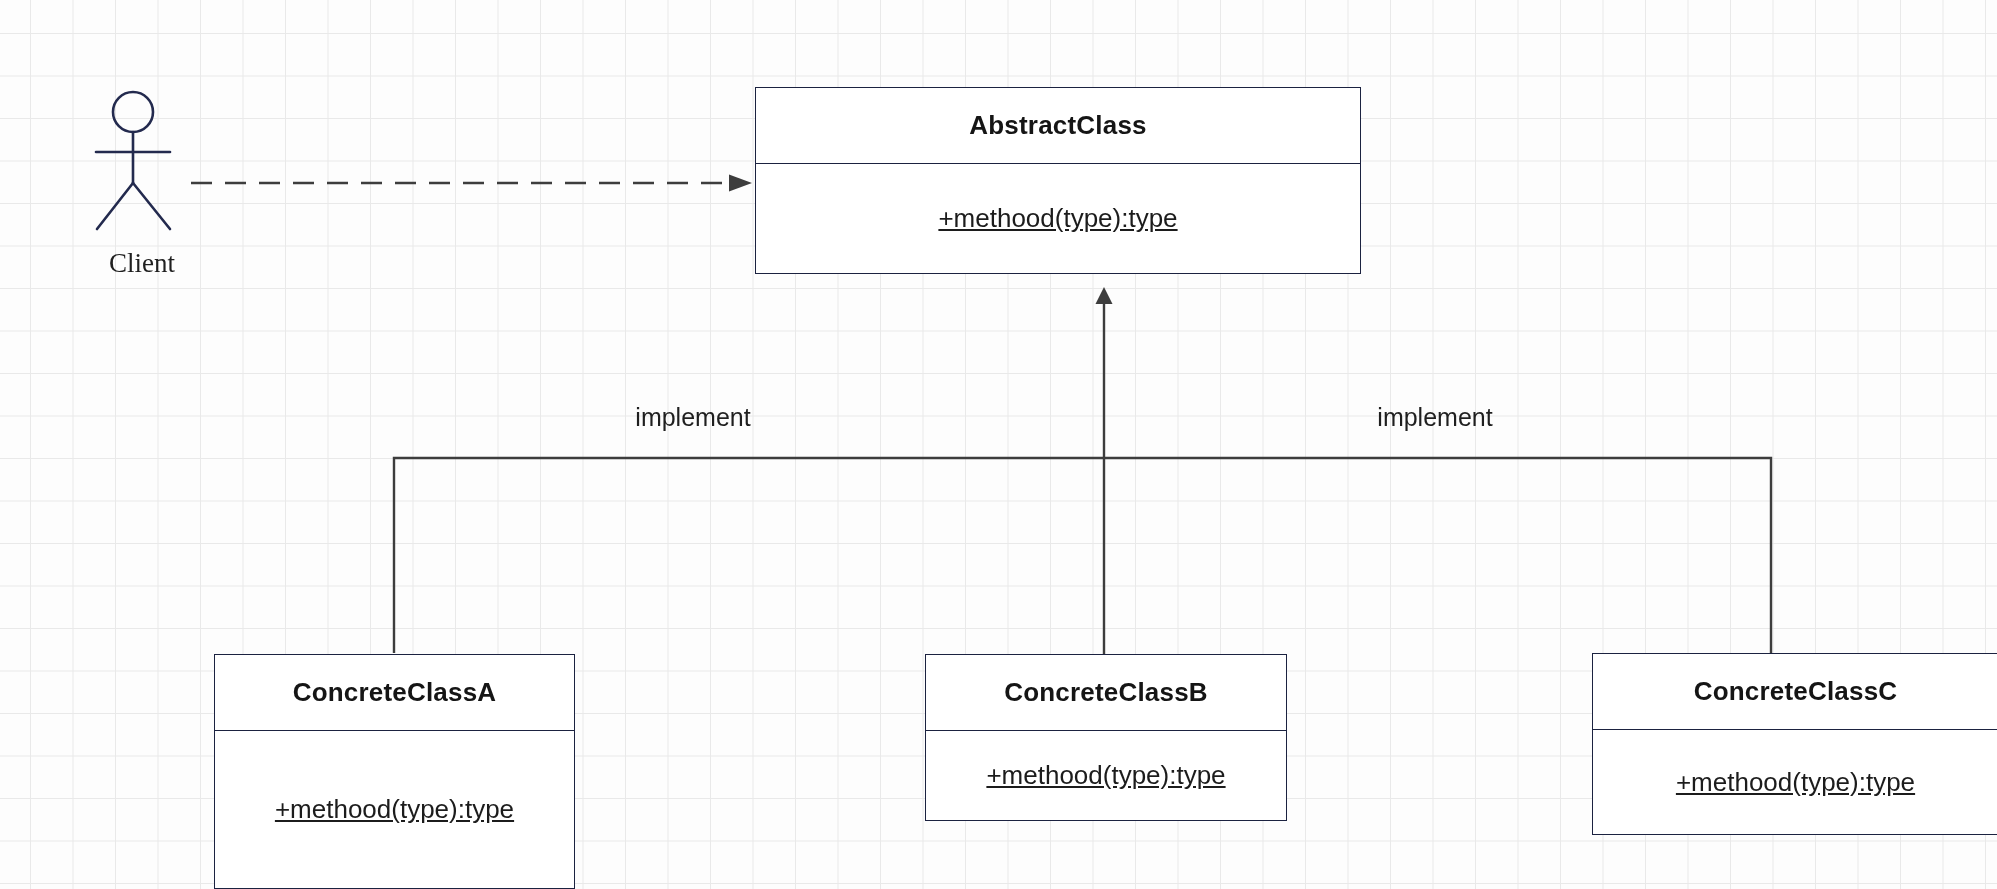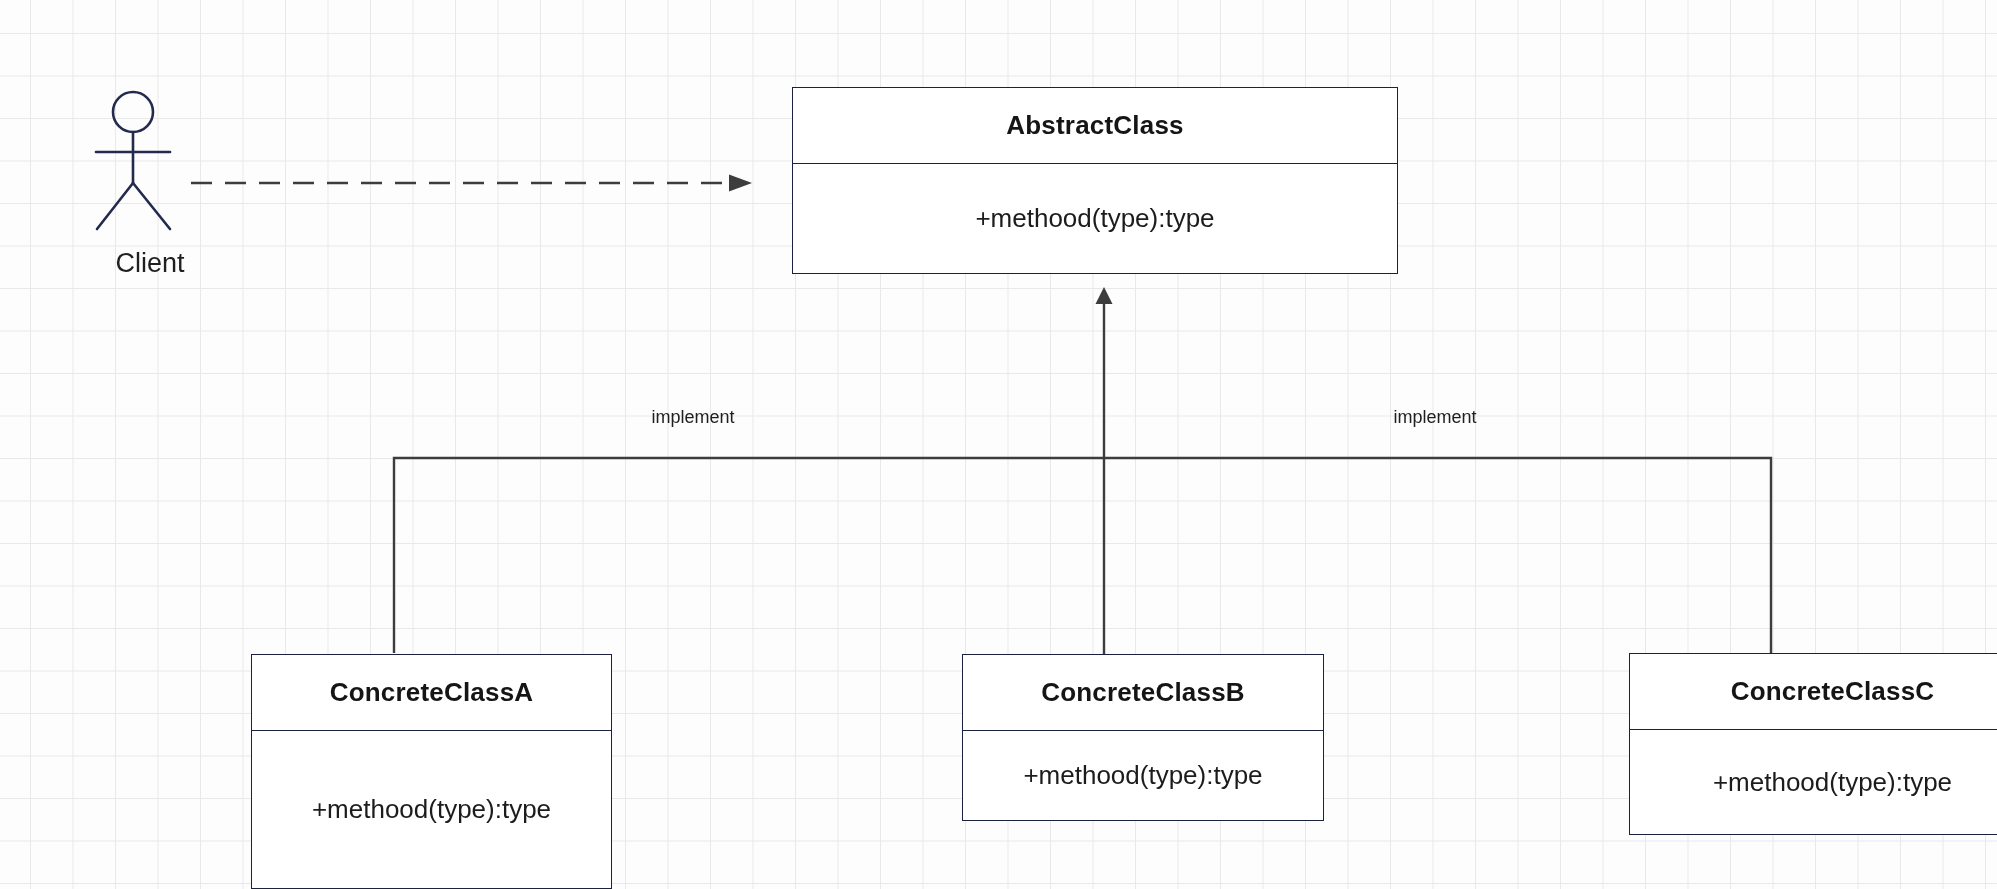--- a/index.html
+++ b/index.html
@@ -29,46 +29,46 @@
     width: 1997px;
     height: 889px;
   }
   .uml-class {
     position: absolute;
     background: #ffffff;
     border: 1.6px solid #1b2240;
     box-sizing: border-box;
     display: flex;
     flex-direction: column;
-    margin-left: 37px;
   }
   .uml-class .title {
     height: 75px;
     flex: 0 0 auto;
     border-bottom: 1.5px solid #1b2240;
     display: flex;
     align-items: center;
     justify-content: center;
     font-weight: bold;
     font-size: 26px;
     color: #151515;
     letter-spacing: 0.2px;
   }
   .uml-class .method-row {
     flex: 1 1 auto;
     display: flex;
     align-items: center;
     justify-content: center;
     font-size: 26px;
     color: #1c1c1c;
+    text-decoration: underline;
   }
   .edge-label {
     position: absolute;
     transform: translate(-50%, -50%);
-    font-size: 18px;
+    font-size: 25px;
     color: #1f1f1f;
     white-space: nowrap;
   }
   .actor-label {
     position: absolute;
     transform: translate(-50%, -50%);
     font-size: 27px;
     color: #1f1f1f;
     white-space: nowrap;
   }
@@ -96,21 +96,21 @@
     <g stroke="#3d3d3d" stroke-width="2.4" fill="none">
       <polyline points="394,653 394,458 1771,458 1771,653"></polyline>
     </g>
 
     <g>
       <line x1="1104" y1="654" x2="1104" y2="302" stroke="#3d3d3d" stroke-width="2.4"></line>
       <polygon points="1104,287 1095.5,304 1112.5,304" fill="#3d3d3d"></polygon>
     </g>
   </svg>
 
-  <div class="actor-label" style="left:150px; top:263px;">Client</div>
+  <div class="actor-label" style="left:142px; top:263px;font-family:Liberation Serif, serif;">Client</div>
 
   <div class="uml-class" style="left:755px; top:87px; width:606px; height:187px;">
     <div class="title">AbstractClass</div>
     <div class="method-row">+methood(type):type</div>
   </div>
 
   <div class="uml-class" style="left:214px; top:654px; width:361px; height:235px;">
     <div class="title">ConcreteClassA</div>
     <div class="method-row">+methood(type):type</div>
   </div>

